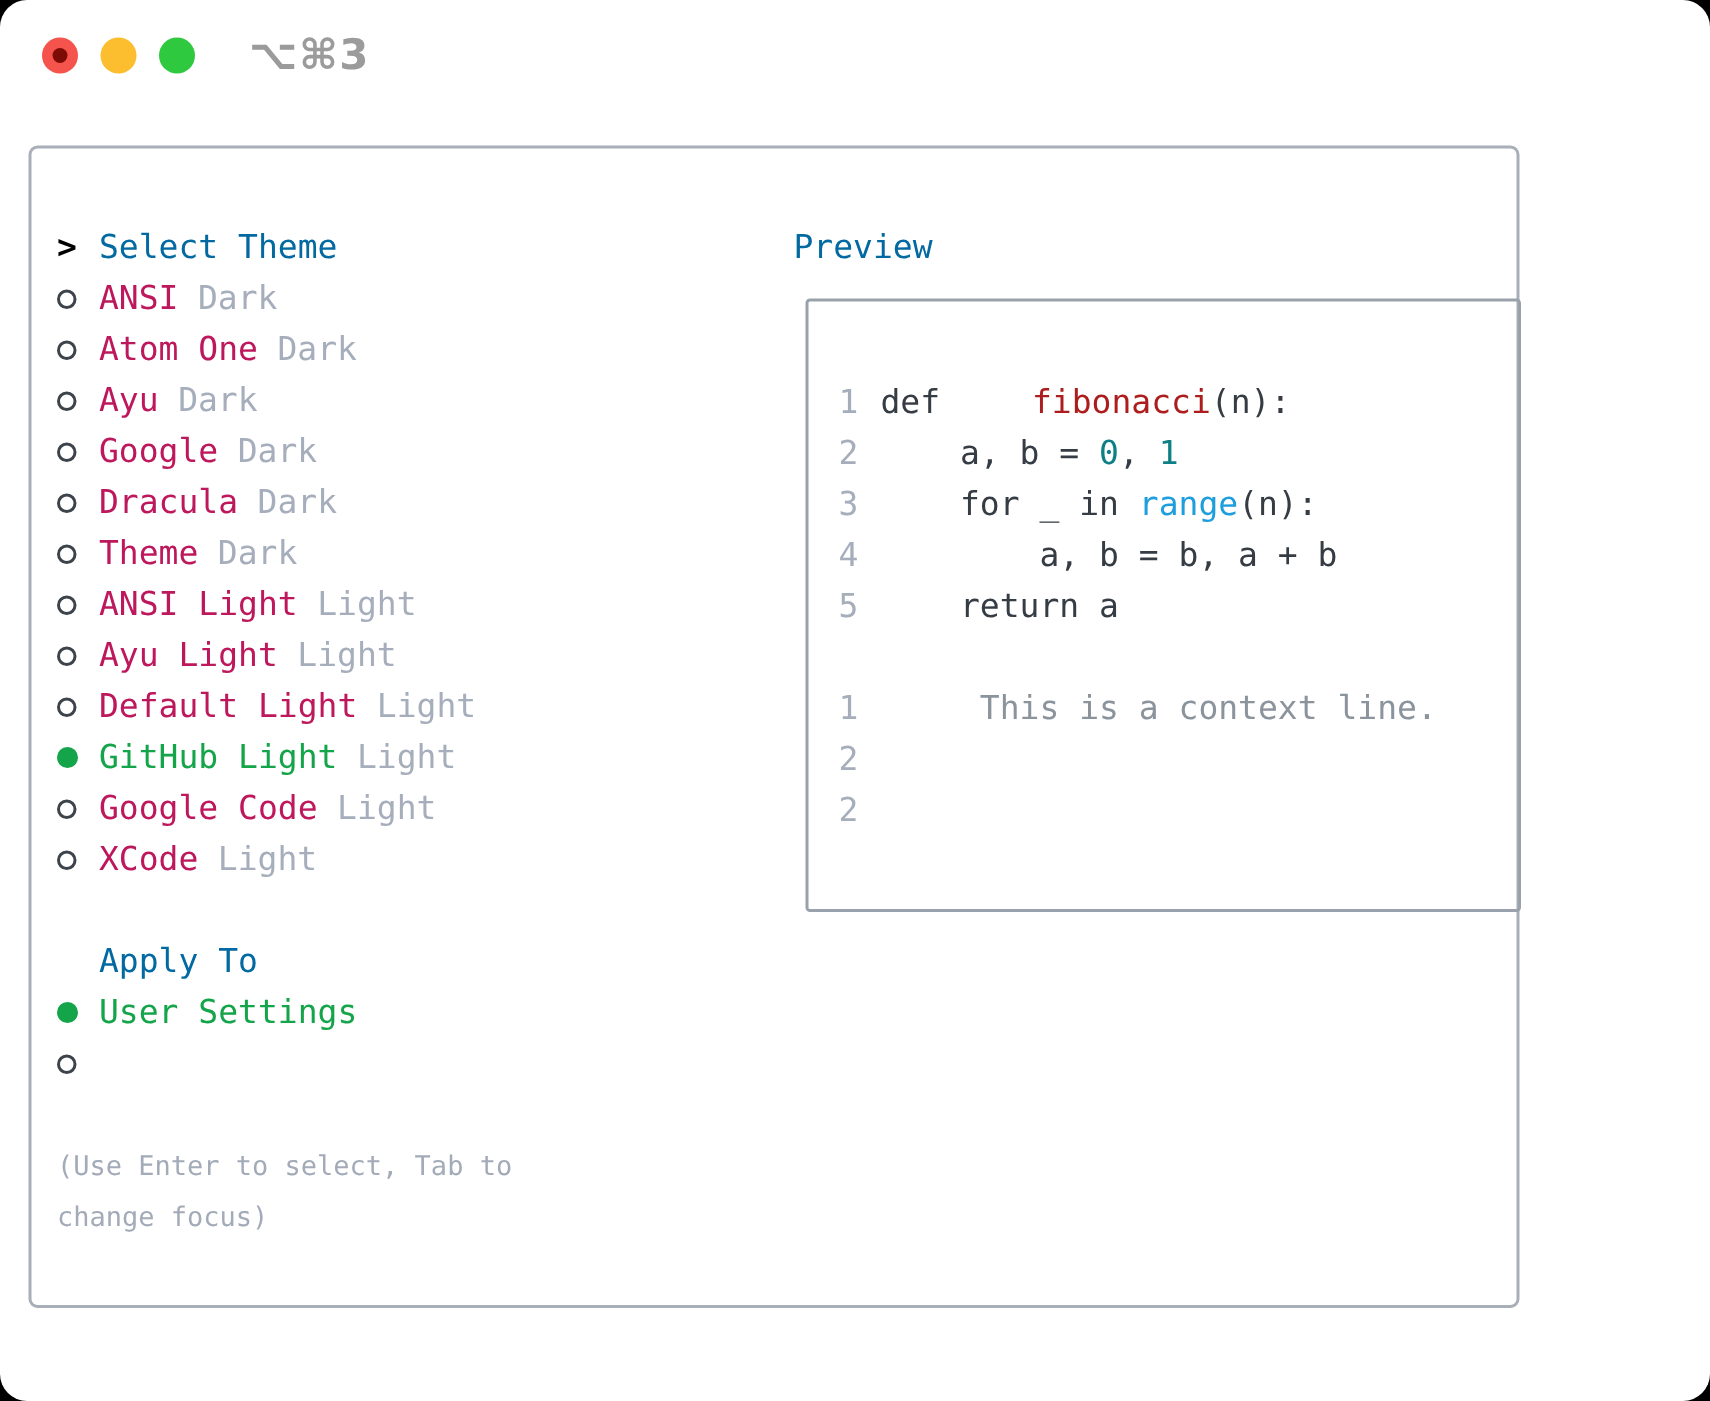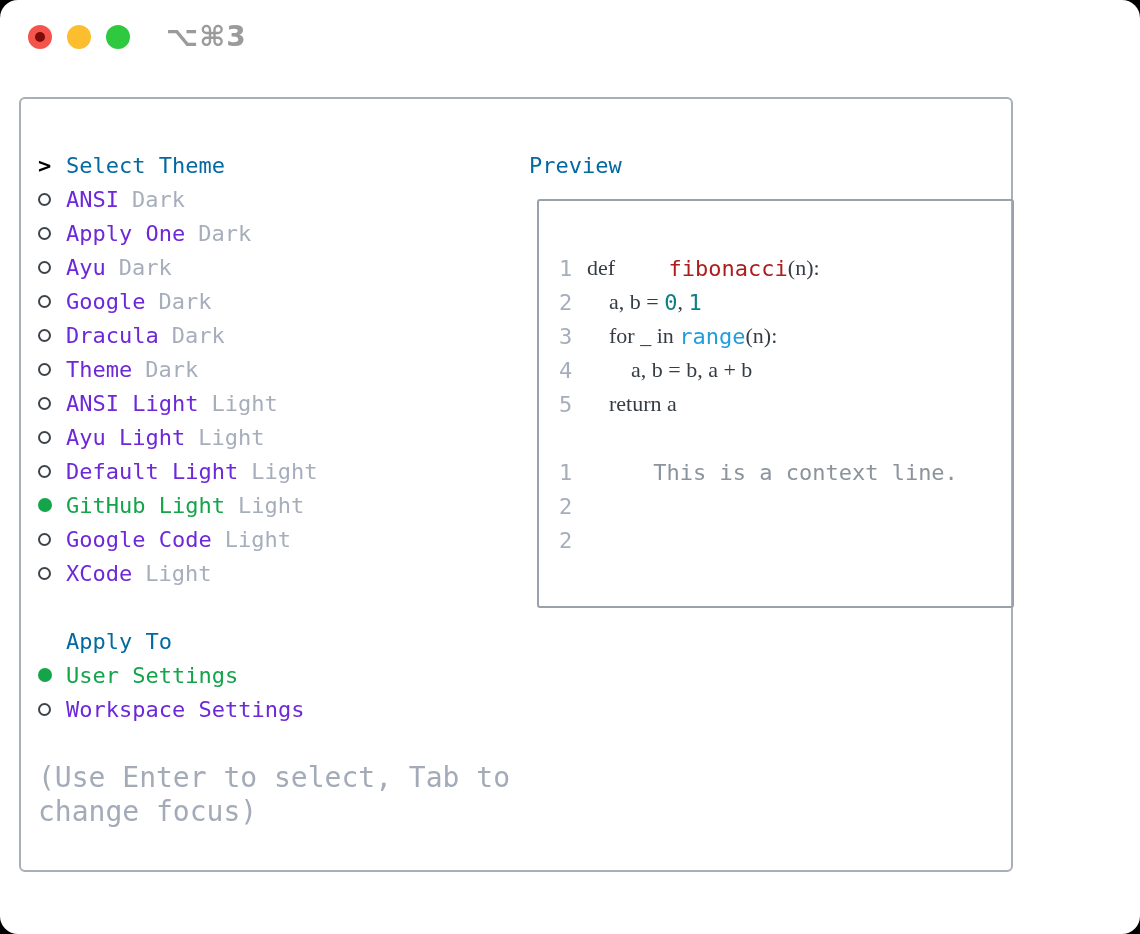--- a/index.html
+++ b/index.html
@@ -19,30 +19,30 @@
   
   .panel{position:absolute;left:19px;top:97px;width:994px;height:775px;
          border:2px solid var(--panel-border);border-radius:6px;background:#fff;}
   .left-col{position:absolute;left:17px;top:49px;white-space:nowrap;}
   .row{height:34px;display:flex;align-items:center;font-size:22px;white-space:pre;}
   .marker{width:28px;flex:0 0 28px;display:flex;align-items:center;}
   .cursor{font-weight:bold;color:#000;display:inline-block;width:28px;}
   .hdr{font-weight:normal;color:#0369a1;}
   .circle{width:13px;height:13px;border:2px solid #3d434b;border-radius:50%;display:inline-block;}
   .circle.filled{width:14px;height:14px;border:none;background:var(--selected-green);}
-  .tname{color:#6d28d9;}
+  .tname{color:#be185d;}
   .sel .tname{color:var(--selected-green);}
   .ttag{color:var(--muted);margin-left:13px;}
-  .hint-line{height:34px;display:flex;align-items:center;font-size:28px;color:var(--hint);white-space:pre;}
+  .hint-line{height:34px;display:flex;align-items:center;font-size:18px;color:var(--hint);white-space:pre;}
   
   .right-col{position:absolute;left:508px;top:49px;}
   .preview-box{margin-left:8px;margin-top:17px;width:477px;height:409px;
                border:2px solid var(--box-border);border-radius:3px;padding:50px 0 0 20px;overflow:hidden;}
   .lineno{width:28px;flex:0 0 28px;color:var(--muted);}
-  .tk-code{color:var(--code-text);font-family:Liberation Serif, serif;}
+  .tk-code{color:var(--code-text);}
   .tk-func{color:var(--func-red);margin-left:48px;}
   .tk-lit{color:var(--number-teal);}
   .tk-builtin{color:var(--builtin-blue);}
   .tk-context{color:var(--context-gray);}
   .tk-deleted{color:var(--deleted-red);}
   .tk-added{color:var(--added-green);}
 </style>
 </head>
 <body>
 
@@ -58,39 +58,39 @@
     <div class="shortcut">⌥⌘3</div>
   </div>
 
   <div class="panel">
     <div class="left-col">
       <div class="row">
         <span class="cursor">&gt;</span><span class="hdr">Select Theme</span>
       </div>
       <div id="theme-list">
           <div class="row"><span class="marker"><span class="circle"></span></span><span class="tname">ANSI</span><span class="ttag">Dark</span></div>
-          <div class="row"><span class="marker"><span class="circle"></span></span><span class="tname">Apply One</span><span class="ttag">Dark</span></div>
+          <div class="row"><span class="marker"><span class="circle"></span></span><span class="tname">Atom One</span><span class="ttag">Dark</span></div>
           <div class="row"><span class="marker"><span class="circle"></span></span><span class="tname">Ayu</span><span class="ttag">Dark</span></div>
           <div class="row"><span class="marker"><span class="circle"></span></span><span class="tname">Google</span><span class="ttag">Dark</span></div>
           <div class="row"><span class="marker"><span class="circle"></span></span><span class="tname">Dracula</span><span class="ttag">Dark</span></div>
           <div class="row"><span class="marker"><span class="circle"></span></span><span class="tname">Theme</span><span class="ttag">Dark</span></div>
           <div class="row"><span class="marker"><span class="circle"></span></span><span class="tname">ANSI Light</span><span class="ttag">Light</span></div>
           <div class="row"><span class="marker"><span class="circle"></span></span><span class="tname">Ayu Light</span><span class="ttag">Light</span></div>
           <div class="row"><span class="marker"><span class="circle"></span></span><span class="tname">Default Light</span><span class="ttag">Light</span></div>
           <div class="row sel"><span class="marker"><span class="circle filled"></span></span><span class="tname">GitHub Light</span><span class="ttag">Light</span></div>
           <div class="row"><span class="marker"><span class="circle"></span></span><span class="tname">Google Code</span><span class="ttag">Light</span></div>
           <div class="row"><span class="marker"><span class="circle"></span></span><span class="tname">XCode</span><span class="ttag">Light</span></div>
         </div>
       <div class="row"></div>
       <div class="row">
         <span class="marker"></span><span class="hdr">Apply To</span>
       </div>
       <div id="apply-list">
           <div class="row sel"><span class="marker"><span class="circle filled"></span></span><span class="tname">User Settings</span></div>
-          <div class="row"><span class="marker"><span class="circle"></span></span><span class="tname">Workspace Settings</span></div>
+          <div class="row"><span class="marker"><span class="circle"></span></span></div>
         </div>
       <div class="row"></div>
       <div id="hint">
           <div class="hint-line">(Use Enter to select, Tab to</div>
           <div class="hint-line">change focus)</div>
         </div>
     </div>
 
     <div class="right-col">
       <div class="row">

